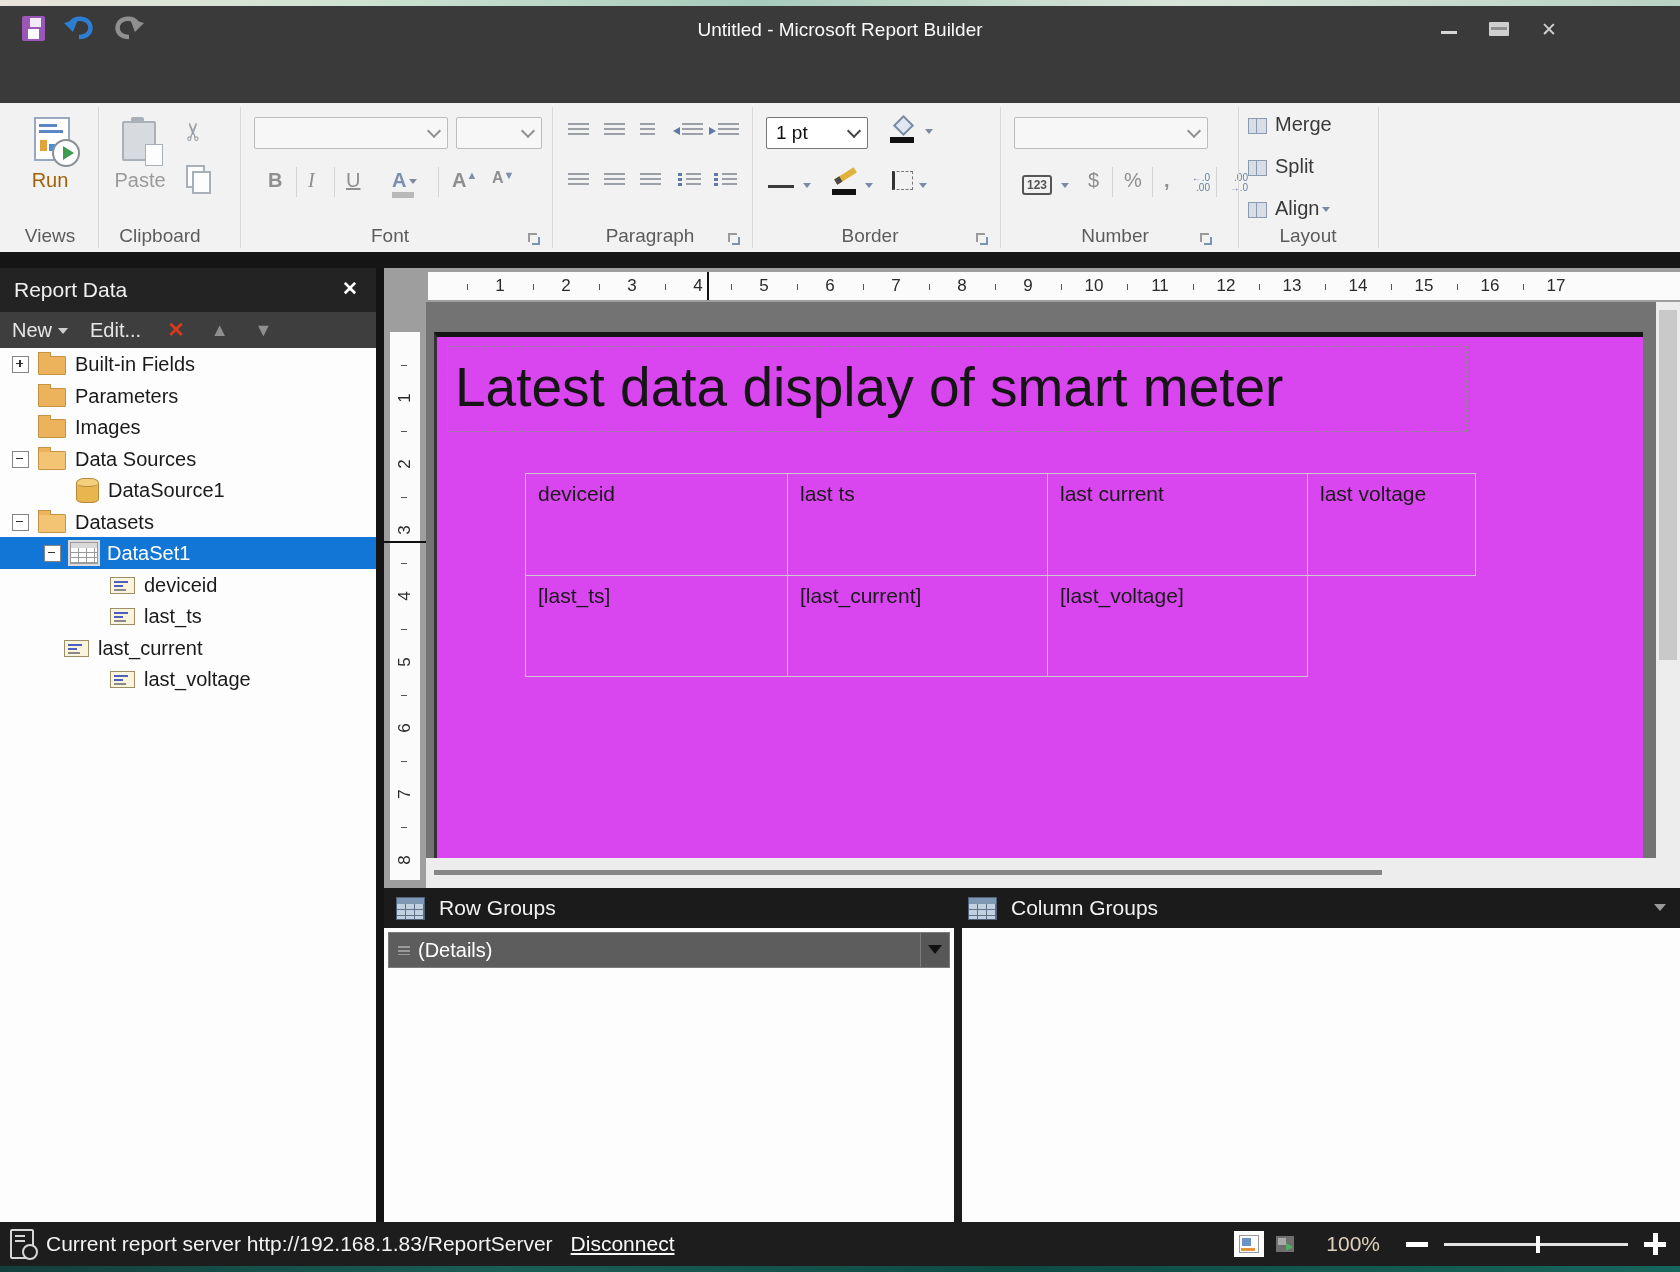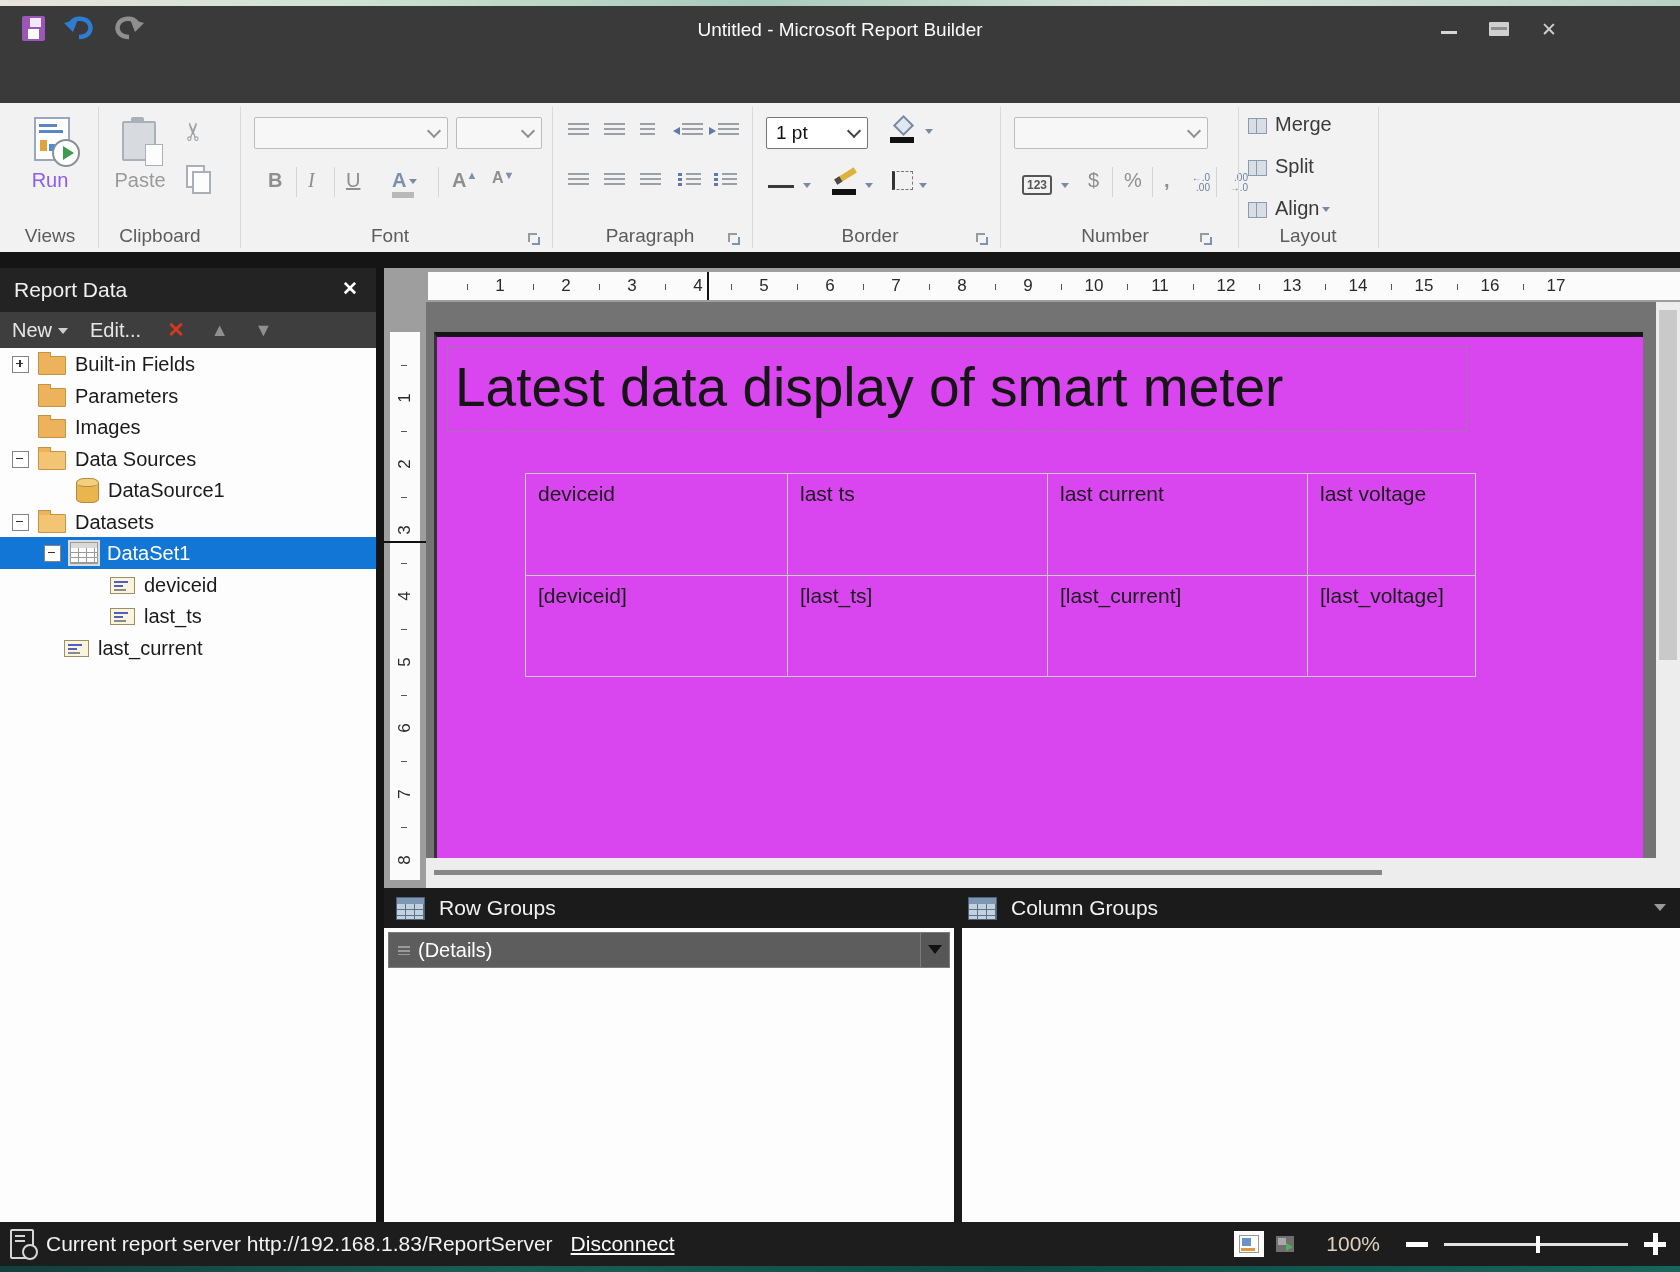--- a/index.html
+++ b/index.html
@@ -51,21 +51,21 @@
   
   .run-doc{position:absolute;left:34px;top:14px;width:32px;height:40px;background:#fff;border:2px solid #98a8c2;
     background-image:linear-gradient(#5b87c5,#5b87c5),linear-gradient(#5b87c5,#5b87c5),
       linear-gradient(#e2a33c,#e2a33c),linear-gradient(#4a90d9,#4a90d9);
     background-repeat:no-repeat;background-size:18px 3px,24px 3px,7px 11px,6px 7px;
     background-position:3px 5px,3px 11px,4px 21px,13px 25px;}
   .run-play{position:absolute;left:52px;top:36px;width:24px;height:24px;border-radius:50%;background:#fff;
     border:2px solid #8a8f96;}
   .run-play::after{content:'';position:absolute;left:9px;top:5px;border-left:11px solid #3f9b4f;
     border-top:7px solid transparent;border-bottom:7px solid transparent;}
-  .btn-label{position:absolute;font-size:20px;color:#8b5cf6;text-align:center;}
+  .btn-label{position:absolute;font-size:20px;color:#a16207;text-align:center;}
   .disabled-label{color:#9a9a9a;}
   
   .clip{position:absolute;left:122px;top:18px;width:30px;height:36px;background:#d7dade;
     border:2px solid #aab0b8;border-radius:2px;}
   .clip::before{content:'';position:absolute;top:-6px;left:7px;width:13px;height:6px;background:#aab0b8;border-radius:2px;}
   .clip::after{content:'';position:absolute;right:-9px;bottom:-7px;width:16px;height:20px;background:#fdfdfd;border:1px solid #aab0b8;}
   .scissors{position:absolute;left:183px;top:14px;font-size:25px;color:#9aa0a6;transform:rotate(-90deg);}
   .copy-ic{position:absolute;left:186px;top:62px;width:15px;height:19px;background:#fdfdfd;border:2px solid #aab0b8;}
   .copy-ic::before{content:'';position:absolute;left:4px;top:4px;width:15px;height:19px;background:#fdfdfd;border:2px solid #aab0b8;}
   
@@ -396,20 +396,24 @@
       <span class="field-ic"></span>
       <span>deviceid</span>
     </div>
     <div class="trow" style="top:252px;padding-left:110px;">
       <span class="field-ic"></span>
       <span>last_ts</span>
     </div>
     <div class="trow" style="top:284px;padding-left:64px;">
       <span class="field-ic"></span>
       <span>last_current</span>
+    </div>
+    <div class="trow" style="top:315px;padding-left:110px;">
+      <span class="field-ic"></span>
+      <span>last_voltage</span>
     </div>
   </div>
 
   <div class="abs" id="vdiv"></div>
 
   <div class="abs" id="hruler-row">
     <div id="hruler">
       <div id="h-indicator"></div>
     <i class="htick" style="left: 39px;"></i>
         <span class="hnum" style="left: 72px;">1</span>
@@ -472,21 +476,20 @@
     </div>
     <div id="page">
       <div id="title-box">
         <div id="report-title">Latest data display of smart meter</div>
       </div>
       <div id="design-table">
         <div class="cell">deviceid</div>
         <div class="cell">last ts</div>
         <div class="cell">last current</div>
         <div class="cell">last voltage</div>
-        <div class="cell">[deviceid]</div>
         <div class="cell">[last_ts]</div>
         <div class="cell">[last_current]</div>
         <div class="cell">[last_voltage]</div>
       </div>
     </div>
     <div id="vscroll">
         <div class="thumb"></div>
       </div>
     <div id="hscroll">
         <div class="thumb"></div>

